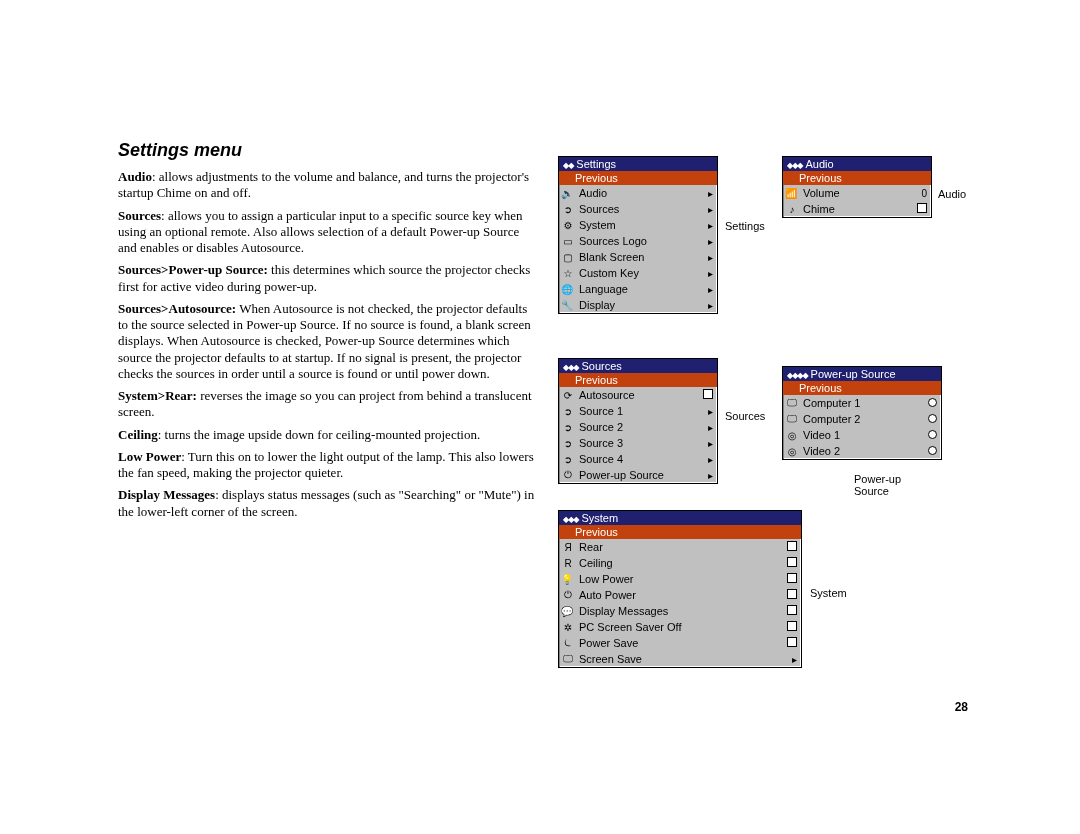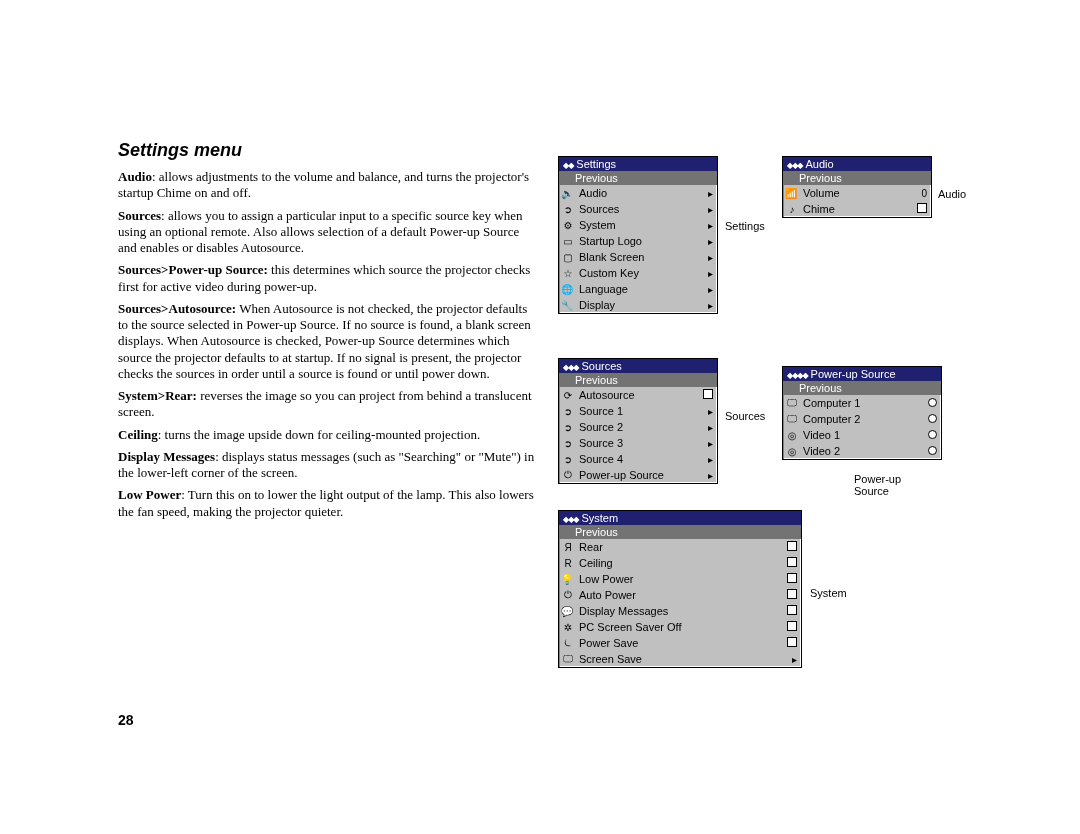--- a/index.html
+++ b/index.html
@@ -16,37 +16,37 @@
   .title {
     font-family: Arial, Helvetica, sans-serif;
     font-weight: bold; font-size: 18px; margin-bottom: 8px; font-style: italic;
   }
   .textcol {
     width: 418px; font-size: 13px; line-height: 1.25;
   }
   .textcol .para { margin-bottom: 6px; }
   .bold { font-weight: bold; }
   .page-num {
-    position: absolute; left: 0; width: 850px; text-align: left;
-    top: 560px; font-family: Arial, Helvetica, sans-serif; font-size: 14px; font-weight: bold; margin-top: 12px;
+    position: absolute; left: 0; width: 850px; text-align: right;
+    top: 560px; font-family: Arial, Helvetica, sans-serif; font-size: 12px; font-weight: bold;
   }
 
   
   .panel {
     position: absolute;
     background: #c0c0c0; border: 1px solid #000;
     font-family: Arial, Helvetica, sans-serif; font-size: 11px;
     box-shadow: 1px 1px 0 #808080 inset, -1px -1px 0 #fff inset;
   }
   .panel .titlebar {
     background: #202070; color: #fff; font-weight: normal;
     padding: 1px 4px; font-size: 11px; height: 14px; line-height: 13px;
   }
   .panel .prevbar {
-    background: #737373; color: #fff; padding: 1px 4px 1px 16px;
+    background: #c2410c; color: #fff; padding: 1px 4px 1px 16px;
     font-size: 11px; height: 14px; line-height: 13px;
   }
   .panel .row {
     display: flex; align-items: center; height: 16px;
     padding: 0 4px 0 2px; color: #000;
   }
   .panel .row .icon {
     width: 14px; height: 14px; margin-right: 4px;
     display: inline-flex; align-items: center; justify-content: center;
     font-size: 10px;
@@ -89,22 +89,22 @@
 <div class="page">
   <div class="title">Settings menu</div>
 
   <div class="textcol">
     <div class="para"><span class="bold">Audio</span><span>: allows adjustments to the volume and balance, and turns the projector's startup Chime on and off.</span></div>
     <div class="para"><span class="bold">Sources</span><span>: allows you to assign a particular input to a specific source key when using an optional remote. Also allows selection of a default Power-up Source and enables or disables Autosource.</span></div>
     <div class="para"><span class="bold">Sources&gt;Power-up Source:</span><span> this determines which source the projector checks first for active video during power-up.</span></div>
     <div class="para"><span class="bold">Sources&gt;Autosource:</span><span> When Autosource is not checked, the projector defaults to the source selected in Power-up Source. If no source is found, a blank screen displays. When Autosource is checked, Power-up Source determines which source the projector defaults to at startup. If no signal is present, the projector checks the sources in order until a source is found or until power down.</span></div>
     <div class="para"><span class="bold">System&gt;Rear:</span><span> reverses the image so you can project from behind a translucent screen.</span></div>
     <div class="para"><span class="bold">Ceiling</span><span>: turns the image upside down for ceiling-mounted projection.</span></div>
+    <div class="para"><span class="bold">Low Power</span><span>: Turn this on to lower the light output of the lamp. This also lowers the fan speed, making the projector quieter.</span></div>
     <div class="para"><span class="bold">Display Messages</span><span>: displays status messages (such as "Searching" or "Mute") in the lower-left corner of the screen.</span></div>
-    <div class="para"><span class="bold">Low Power</span><span>: Turn this on to lower the light output of the lamp. This also lowers the fan speed, making the projector quieter.</span></div>
   </div>
 
   <div class="page-num">28</div>
 </div>
 
 <div class="panel" id="panel-settings">
   <div class="titlebar"><span class="dots"></span><span>Settings</span></div>
   <div class="prevbar">Previous</div>
   <div id="settings-rows">
       <div class="row">
@@ -117,21 +117,21 @@
         <span class="label">Sources</span>
         <span class="tail"><span class="arrow"></span></span>
       </div>
       <div class="row">
         <span class="icon">⚙</span>
         <span class="label">System</span>
         <span class="tail"><span class="arrow"></span></span>
       </div>
       <div class="row">
         <span class="icon">▭</span>
-        <span class="label">Startup Logo</span>
+        <span class="label">Sources Logo</span>
         <span class="tail"><span class="arrow"></span></span>
       </div>
       <div class="row">
         <span class="icon">▢</span>
         <span class="label">Blank Screen</span>
         <span class="tail"><span class="arrow"></span></span>
       </div>
       <div class="row">
         <span class="icon">☆</span>
         <span class="label">Custom Key</span>

